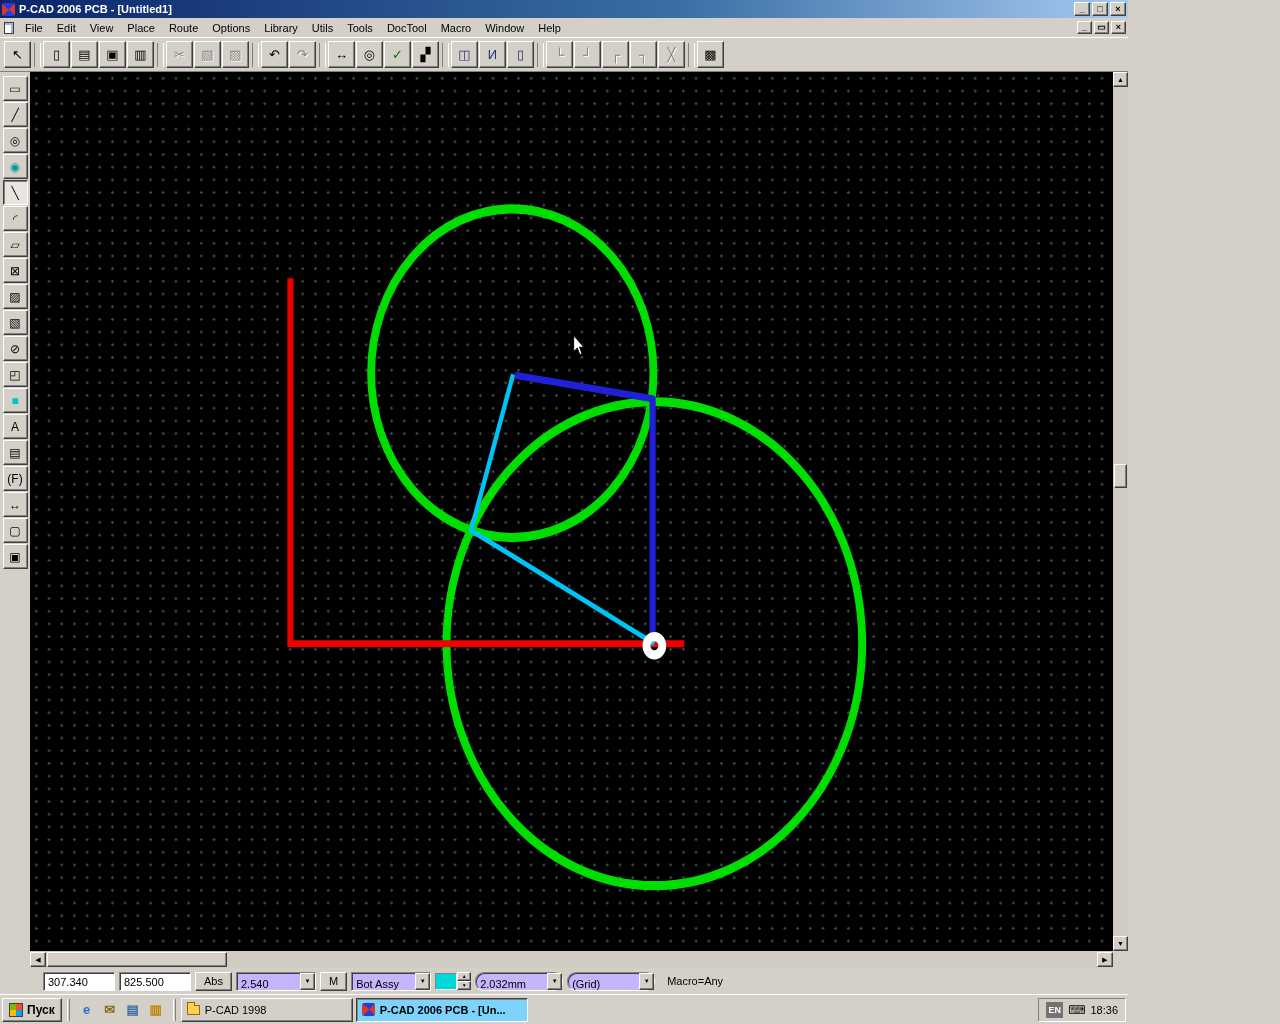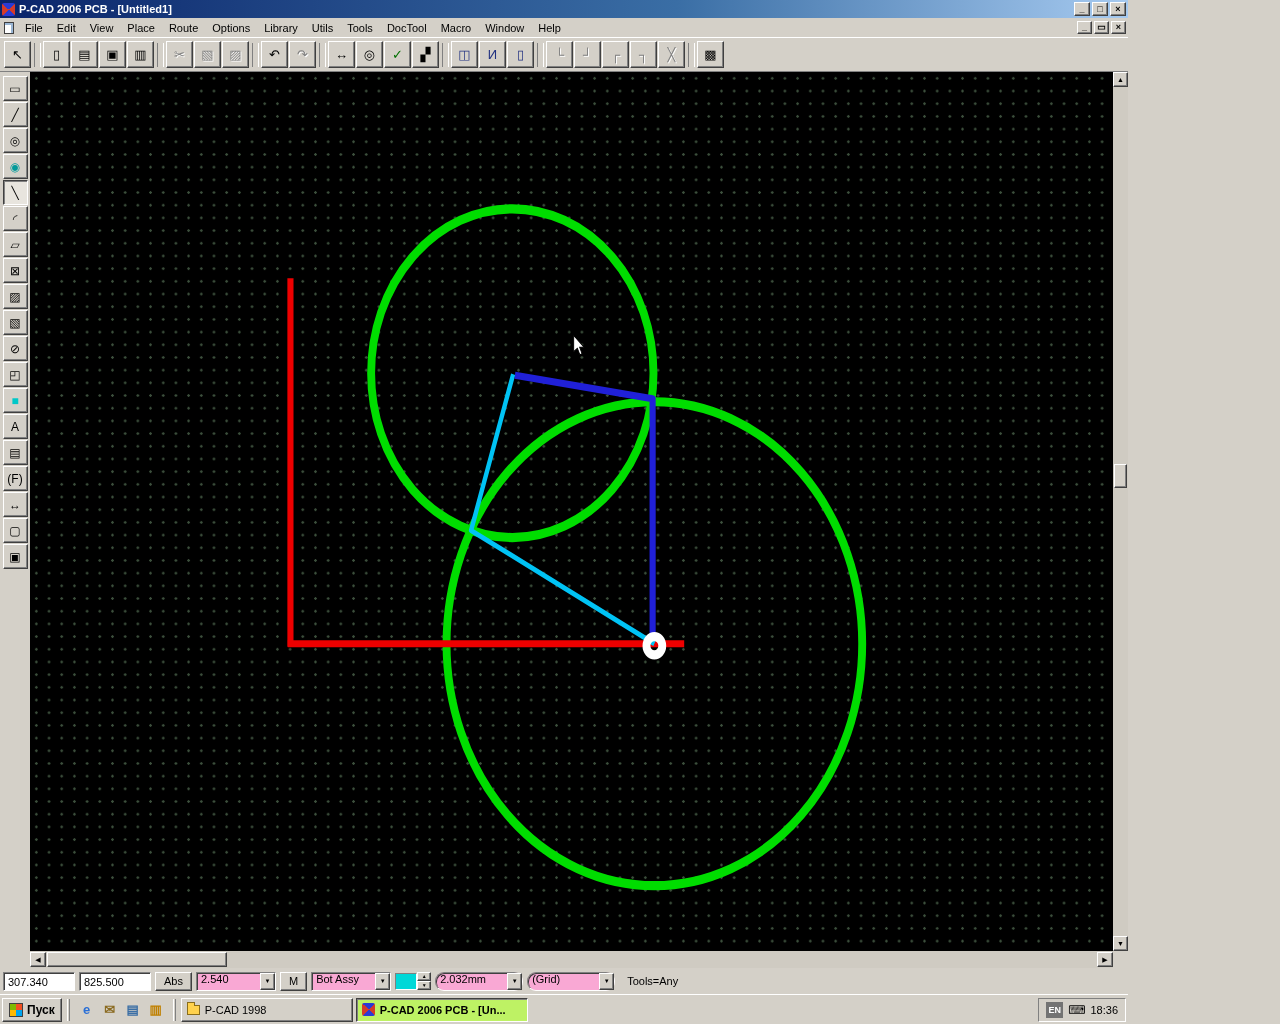--- a/index.html
+++ b/index.html
@@ -6,21 +6,21 @@
   html,body { margin:0; padding:0; }
   body {
     width:1280px; height:1024px; overflow:hidden;
     font-family:"Liberation Sans", sans-serif; font-size:11px;
     background:#d4d0c8; color:#000;
   }
   .window { display:flex; flex-direction:column; width:1128px; height:1024px; }
 
   
   .up { background:#d4d0c8; border:1px solid; border-color:#ffffff #404040 #404040 #ffffff; box-shadow:inset -1px -1px 0 #808080; }
-  .down { background:#bef264; border:1px solid; border-color:#404040 #ffffff #ffffff #404040; box-shadow:inset 1px 1px 0 #808080; }
+  .down { background:#7dd3fc; border:1px solid; border-color:#404040 #ffffff #ffffff #404040; box-shadow:inset 1px 1px 0 #808080; }
   .field { background:#ffffff; border:1px solid; border-color:#808080 #ffffff #ffffff #808080; box-shadow:inset 1px 1px 0 #404040; }
 
   
   .titlebar { height:18px; background:linear-gradient(90deg,#0a246a,#3a6ea5 60%,#a6caf0); display:flex; align-items:center; gap:4px; padding:0 2px; flex:0 0 auto; }
   .app-icon { width:13px; height:13px; border-radius:2px; background:conic-gradient(from 45deg,#d43a2a 0 25%,#2a3ad4 0 50%,#d43a2a 0 75%,#2a3ad4 0 100%); flex:0 0 auto; }
   .title-text { color:#fff; font-weight:bold; flex:1; white-space:nowrap; overflow:hidden; }
   .win-btns { display:flex; gap:2px; }
   .wbtn { width:16px; height:14px; font-size:9px; line-height:1; display:flex; align-items:center; justify-content:center; padding:0; font-family:inherit; font-weight:bold; }
 
   
@@ -50,24 +50,24 @@
   .vscroll .sb.top { top:0; } .vscroll .sb.bot { bottom:0; }
   .vthumb { position:absolute; left:1px; top:392px; width:13px; height:24px; }
   .hscroll { position:relative; background:#cfcbc2; }
   .hscroll .sb { position:absolute; top:1px; width:16px; height:15px; font-size:7px; display:flex; align-items:center; justify-content:center; padding:0; font-family:inherit; }
   .hscroll .sb.left { left:0; } .hscroll .sb.right { right:0; }
   .hthumb { position:absolute; left:17px; top:1px; width:180px; height:15px; }
   .corner { background:#d4d0c8; }
 
   
   .prompt { height:18px; flex:0 0 auto; display:flex; align-items:center; padding:0 5px; box-shadow:inset 0 1px 0 #808080; }
-  .statusbar { height:26px; flex:0 0 auto; display:flex; align-items:center; gap:4px; padding:2px 3px; }
+  .statusbar { height:26px; flex:0 0 auto; display:flex; align-items:center; gap:4px; padding:2px 3px;margin-left:40px; }
   .sb-field { width:72px; height:19px; line-height:16px; padding:1px 4px; }
   .sb-btn { height:19px; padding:0 8px; font-family:inherit; font-size:11px; }
-  .sb-combo { height:19px; background:#f9a8d4; border:1px solid; border-color:#808080 #ffffff #ffffff #808080; box-shadow:inset 1px 1px 0 #404040; display:flex; align-items:flex-start; padding-left:4px; padding-right:16px; position:relative; }
+  .sb-combo { height:19px; background:#c4b5fd; border:1px solid; border-color:#808080 #ffffff #ffffff #808080; box-shadow:inset 1px 1px 0 #404040; display:flex; align-items:flex-end; padding-left:4px; padding-right:16px; position:relative; }
   .sb-combo .dd { position:absolute; right:0; top:0; width:15px; height:100%; font-size:6px; display:flex; align-items:center; justify-content:center; }
   .w78 { width:80px; } .w88 { width:88px;border-radius:9px; }
   .swatch-group { display:flex; align-items:center; }
   .swatch { width:22px; height:17px; border:1px solid; border-color:#808080 #ffffff #ffffff #808080; background:#00d8d8; }
   .spinner { display:flex; flex-direction:column; }
   .spin { width:14px; height:9px; font-size:5px; line-height:1; display:flex; align-items:center; justify-content:center; padding:0; font-family:inherit; }
   .ortho { margin-left:8px; }
 
   
   .taskbar { height:30px; flex:0 0 auto; background:#d4d0c8; border-top:1px solid #ffffff; display:flex; align-items:center; gap:3px; padding:0 2px; }
@@ -318,21 +318,21 @@
       </span>
     </span>
     <div class="sb-combo w88">
       <span>2.032mm</span>
       <span class="dd up">▼</span>
     </div>
     <div class="sb-combo w88">
       <span>(Grid)</span>
       <span class="dd up">▼</span>
     </div>
-    <span class="ortho">Tools=Any</span>
+    <span class="ortho">Macro=Any</span>
   </div>
 
   <div class="taskbar">
     <button class="start-btn up">
       <span class="start-logo"></span>
       <span>Пуск</span>
     </button>
     <span class="ridge"></span>
     <span class="quick">
       <button class="ql" style="color: rgb(42, 111, 214);">

